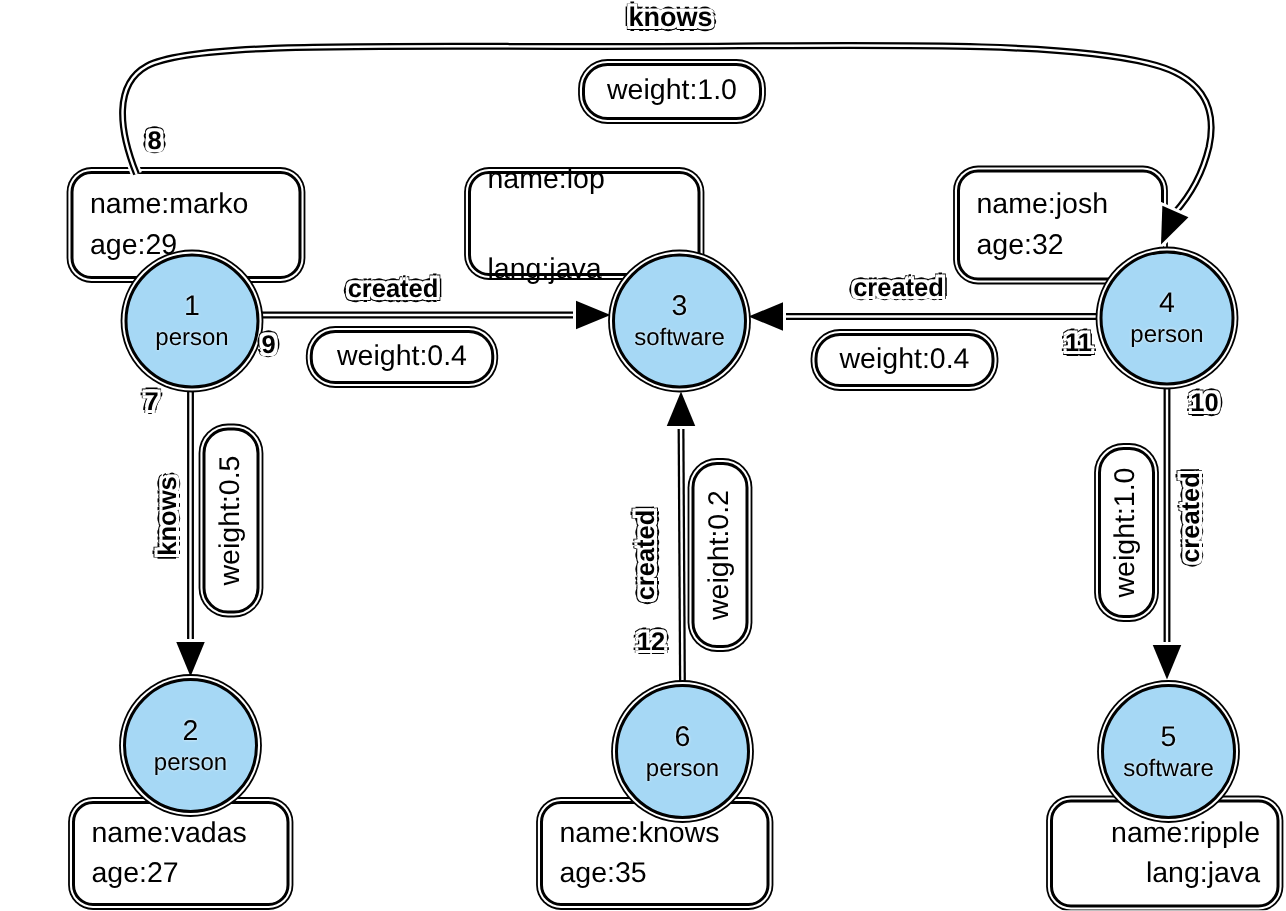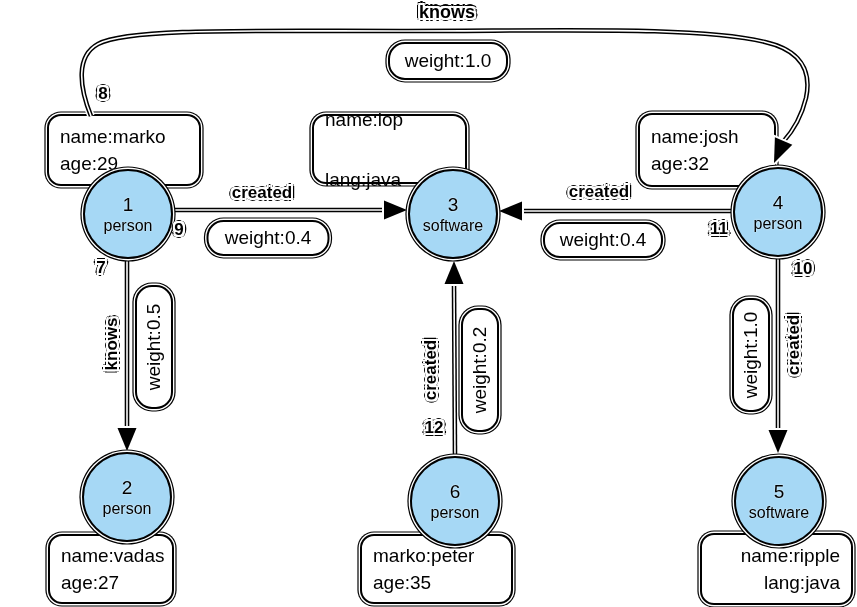--- a/index.html
+++ b/index.html
@@ -17,21 +17,21 @@
   .pbox{
     position:absolute;box-sizing:border-box;background:#fff;
     border:2.5px solid #000;border-radius:14px;
     box-shadow:0 0 0 1.4px #fff,0 0 0 2.6px #000;
     padding:6px 11px;font-size:19px;line-height:27px;white-space:nowrap;
     display:flex;flex-direction:column;justify-content:center;
   }
   .pos-box-marko {left:3px;  top:114px; width:154px;height:72px;margin-left:44px;}
   .pos-box-lop   {left:312px;top:114px; width:155px;height:70px;gap:33px;}
   .pos-box-josh  {left:638px;top:113px; width:138px;height:74px;}
-  .pos-box-vadas {left:48px; top:534px; width:126px;height:70px;}
+  .pos-box-vadas {left:48px; top:534px; width:145px;height:70px;}
   .pos-box-peter {left:360px;top:534px; width:153px;height:70px;}
   .pos-box-ripple{left:700px;top:533px; width:153px;height:72px;text-align:right;}
 
   
   .gnode{
     position:absolute;box-sizing:border-box;width:90px;height:90px;border-radius:50%;
     background:#a6d8f5;border:2.5px solid #000;
     box-shadow:0 0 0 1.4px #fff,0 0 0 2.6px #000;
     display:flex;flex-direction:column;align-items:center;justify-content:center;
     text-shadow:0 0 2px rgba(255,255,255,.85);
@@ -109,21 +109,21 @@
     </div>
     <div class="pbox pos-box-josh">
       <span>name:josh</span>
       <span>age:32</span>
     </div>
     <div class="pbox pos-box-vadas">
       <span>name:vadas</span>
       <span>age:27</span>
     </div>
     <div class="pbox pos-box-peter">
-      <span>marko:peter</span>
+      <span>name:knows</span>
       <span>age:35</span>
     </div>
     <div class="pbox pos-box-ripple">
       <span>name:ripple</span>
       <span>lang:java</span>
     </div>
   </div>
 
   <svg id="edges-layer" width="857" height="607" viewBox="0 0 857 607">
 

